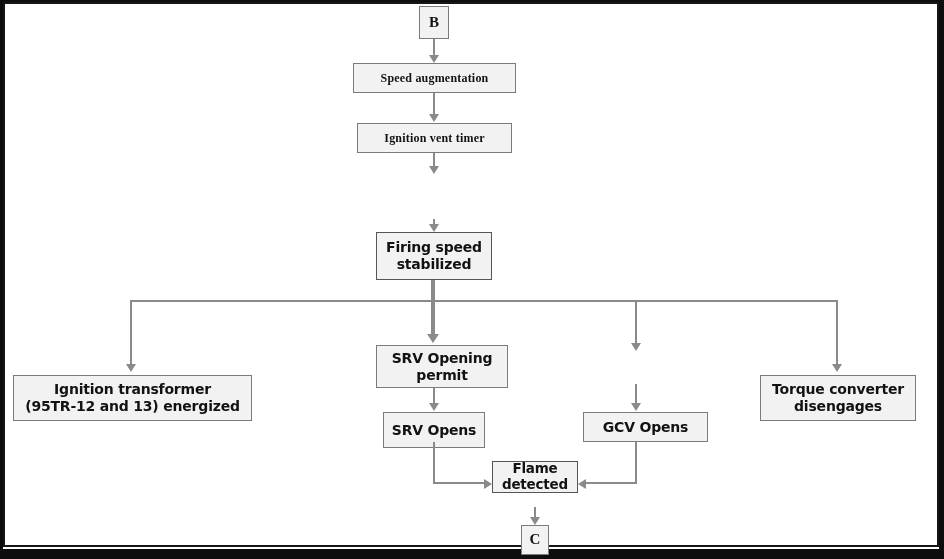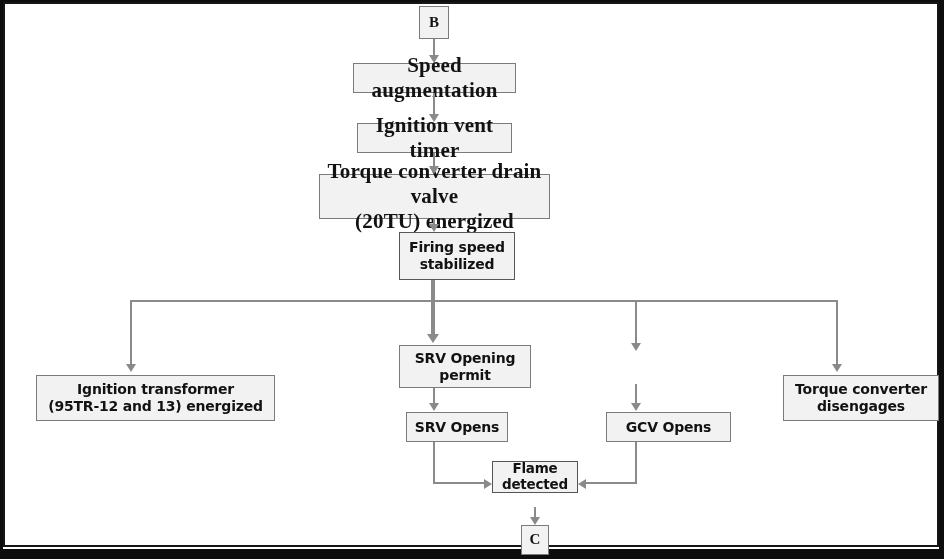--- a/index.html
+++ b/index.html
@@ -69,30 +69,29 @@
     justify-content: center;
     text-align: center;
     color: #121212;
     line-height: 1.18;
     white-space: pre-line;
   }
   
   .serif {
     font-family: "Liberation Serif", serif;
     font-weight: bold;
-    font-size: 21px;
+    font-size: 12px;
     letter-spacing: 0.2px;
   }
   
   .sans {
     font-family: "DejaVu Sans", sans-serif;
     font-weight: bold;
     font-size: 14px;
     letter-spacing: -0.2px;
-    margin-left: 23px;
   }
   .sans-sm {
     font-family: "DejaVu Sans", sans-serif;
     font-weight: bold;
     font-size: 13.5px;
     letter-spacing: -0.2px;
   }
   .connector-node {
     font-family: "Liberation Serif", serif;
     font-weight: bold;
@@ -154,41 +153,37 @@
   </div>
 
   <div class="node serif" style="left:353px; top:63px; width:163px; height:30px;">
     <span>Speed augmentation</span>
   </div>
 
   <div class="node serif" style="left:357px; top:123px; width:155px; height:30px;">
     <span>Ignition vent timer</span>
   </div>
 
-  <div class="node serif" style="left:319px; top:174px; width:231px; height:45px;">
-    <span>Torque converter drain valve
-(20TU) energized</span>
-  </div>
 
   <div class="node sans" style="left:376px; top:232px; width:116px; height:48px; border-color:#555; border-width:1.5px;">
     <span>Firing speed
 stabilized</span>
   </div>
 
   <div class="node sans" style="left:13px; top:375px; width:239px; height:46px;">
     <span>Ignition transformer
 (95TR-12 and 13) energized</span>
   </div>
 
   <div class="node sans" style="left:376px; top:345px; width:132px; height:43px;">
     <span>SRV Opening
 permit</span>
   </div>
 
-  <div class="node sans" style="left:383px; top:412px; width:102px; height:30px;">
+  <div class="node sans" style="left:383px; top:412px; width:102px; height:36px;">
     <span>SRV Opens</span>
   </div>
 
 
   <div class="node sans" style="left:583px; top:412px; width:125px; height:30px;">
     <span>GCV Opens</span>
   </div>
 
   <div class="node sans" style="left:760px; top:375px; width:156px; height:46px;">
     <span>Torque converter

